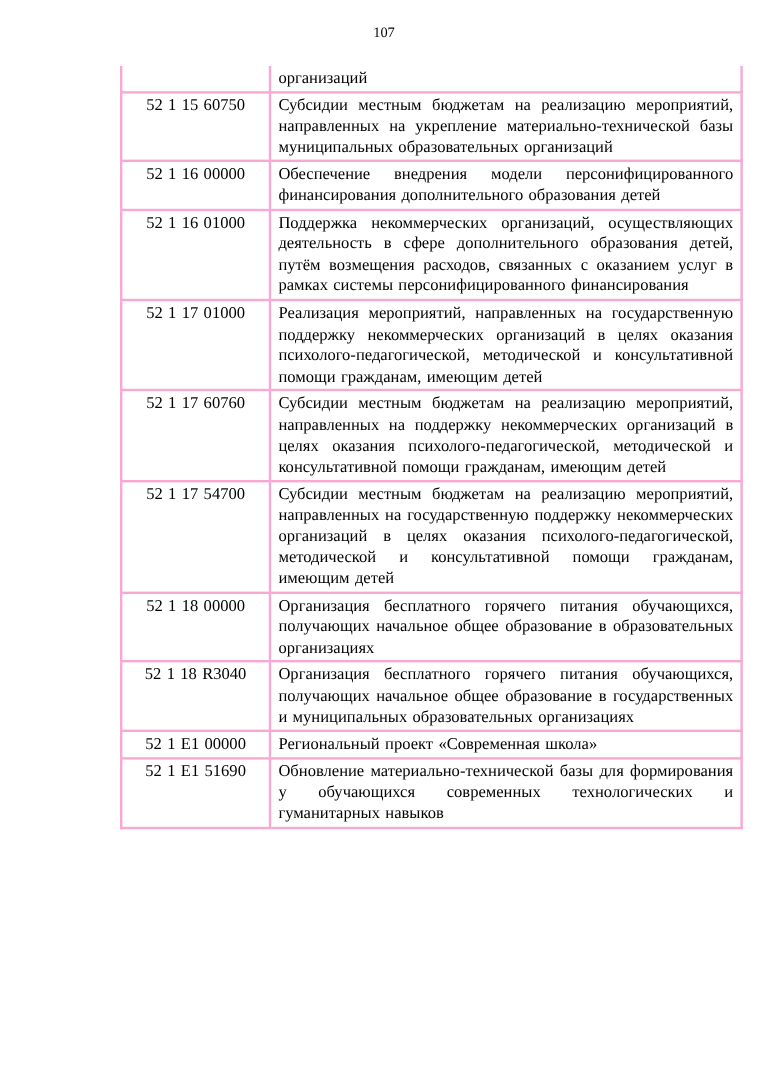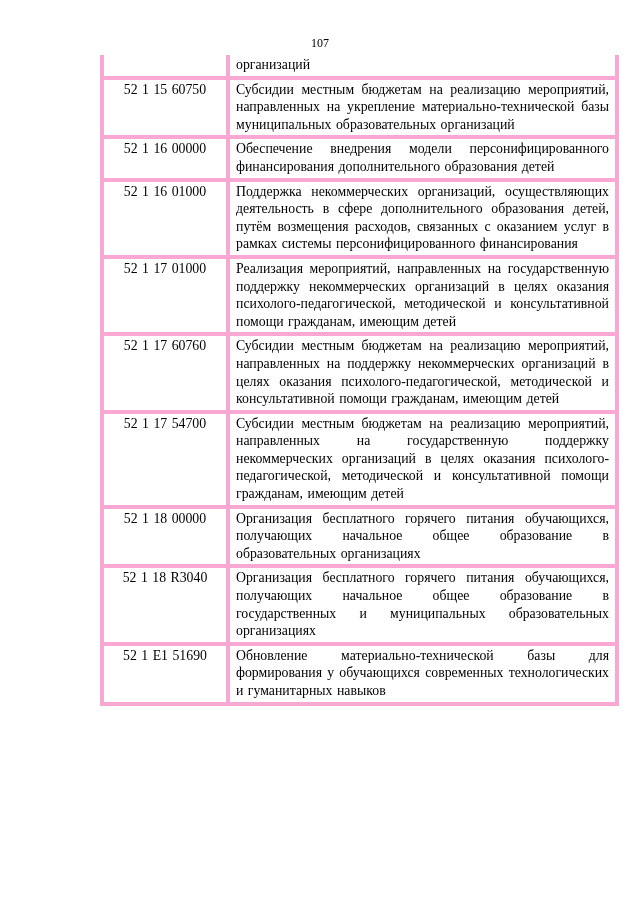--- a/index.html
+++ b/index.html
@@ -11,36 +11,36 @@
     position: relative;
     width: 640px;
     height: 905px;
     background: #ffffff;
     font-family: "Liberation Serif", serif;
     color: #000000;
     overflow: hidden;
   }
   .page-number {
     position: absolute;
-    top: 36px;
+    top: 20px;
     left: 0;
     right: 0;
     text-align: center;
     font-size: 12px;
   }
   .doc-table {
     position: absolute;
     top: 55px;
     left: 100px;
     width: 519px;
     border-collapse: collapse;
     table-layout: fixed;
   }
   .doc-table td {
-    border: 4px solid #f9a8d4;
+    border: 2px solid #f9a8d4;
     vertical-align: top;
     font-size: 13.8px;
     line-height: 17.6px;
     padding: 1px 6px 2px 6px;
     word-spacing: 1px;
   }
   .code-cell {
     width: 110px;
     text-align: center;
     white-space: nowrap;
@@ -91,18 +91,22 @@
   </tr>
         <tr>
     <td class="code-cell">52 1 18 00000</td>
     <td class="text-cell">Организация бесплатного горячего питания обучающихся, получающих начальное общее образование в образовательных организациях</td>
   </tr>
         <tr>
     <td class="code-cell">52 1 18 R3040</td>
     <td class="text-cell">Организация бесплатного горячего питания обучающихся, получающих начальное общее образование в государственных и муниципальных образовательных организациях</td>
   </tr>
         <tr>
+    <td class="code-cell">52 1 E1 00000</td>
+    <td class="text-cell">Региональный проект «Современная школа»</td>
+  </tr>
+        <tr>
     <td class="code-cell">52 1 E1 51690</td>
     <td class="text-cell">Обновление материально-технической базы для формирования у обучающихся современных технологических и гуманитарных навыков</td>
   </tr>
       </tbody>
   </table>
 </div>
 
 </body></html>

